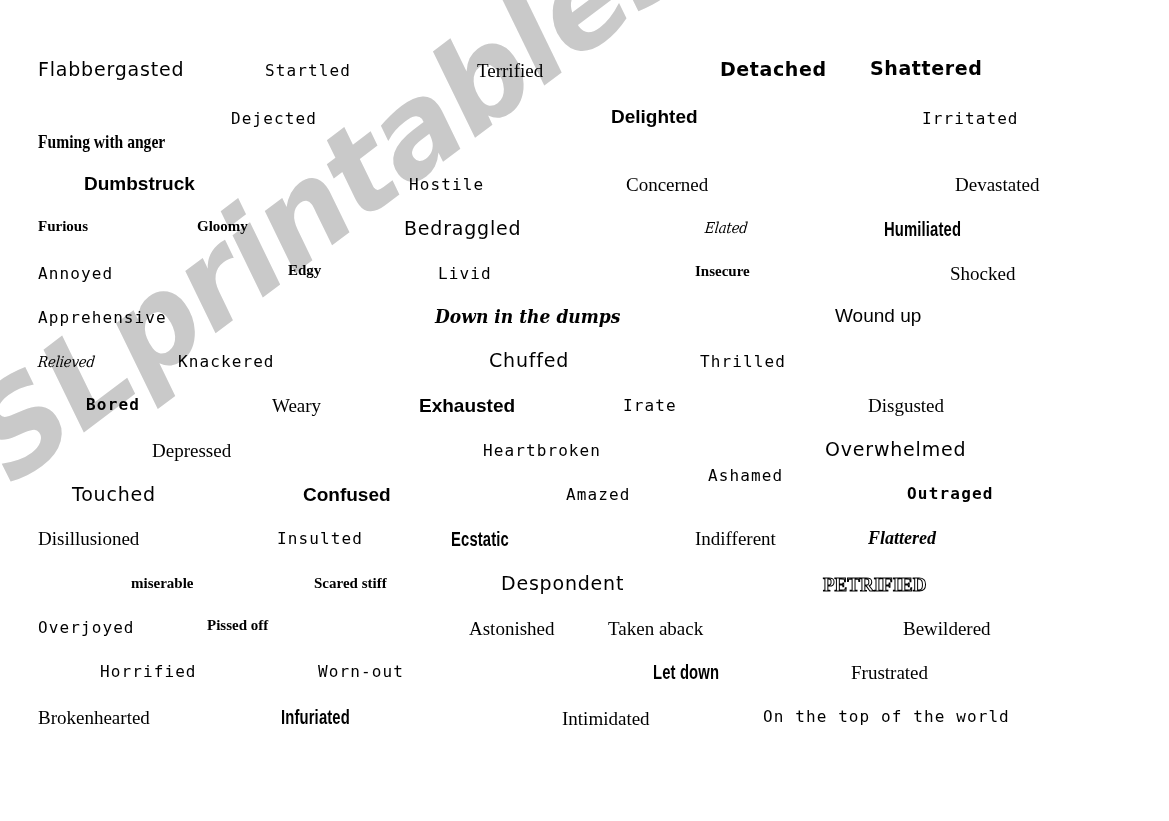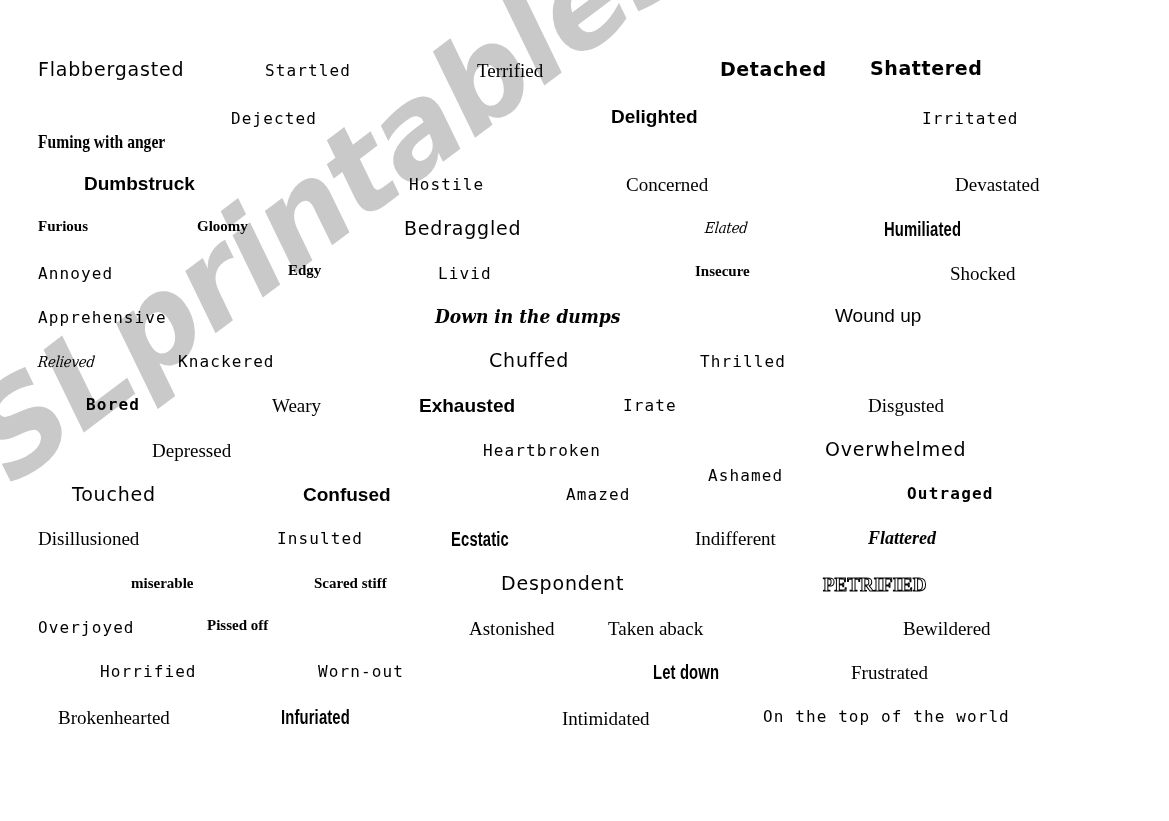--- a/index.html
+++ b/index.html
@@ -208,19 +208,19 @@
       <div class="word f-outline" style="left: 823px; top: 575px;">PETRIFIED</div>
       <div class="word f-mono" style="left: 38px; top: 620px;">Overjoyed</div>
       <div class="word f-serif-b" style="left: 207px; top: 618px;">Pissed off</div>
       <div class="word f-serif" style="left: 469px; top: 619px;">Astonished</div>
       <div class="word f-serif" style="left: 608px; top: 619px;">Taken aback</div>
       <div class="word f-serif" style="left: 903px; top: 619px;">Bewildered</div>
       <div class="word f-mono" style="left: 100px; top: 664px;">Horrified</div>
       <div class="word f-mono" style="left: 318px; top: 664px;">Worn-out</div>
       <div class="word f-narrow-b" style="left: 653px; top: 662px;">Let down</div>
       <div class="word f-serif" style="left: 851px; top: 663px;">Frustrated</div>
-      <div class="word f-serif" style="left: 38px; top: 708px; margin-left: 20px;">Brokenhearted</div>
+      <div class="word f-serif" style="left: 38px; top: 708px;">Brokenhearted</div>
       <div class="word f-narrow-b" style="left: 281px; top: 707px;">Infuriated</div>
       <div class="word f-serif" style="left: 562px; top: 709px;">Intimidated</div>
       <div class="word f-mono" style="left: 763px; top: 709px;">On the top of the world</div>
     </div>
 
 </div>
 
 </body></html>

